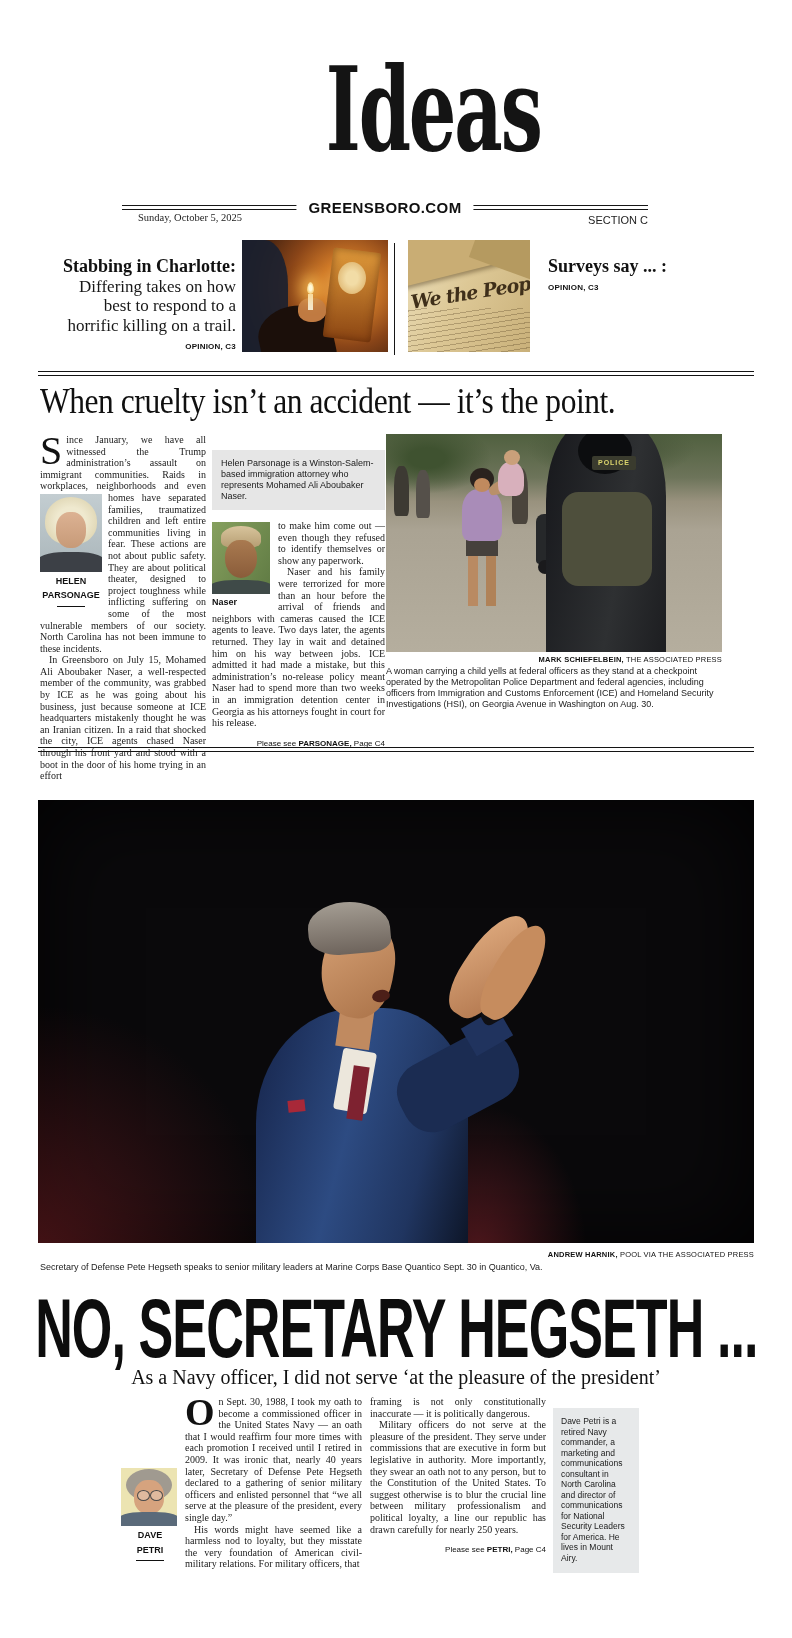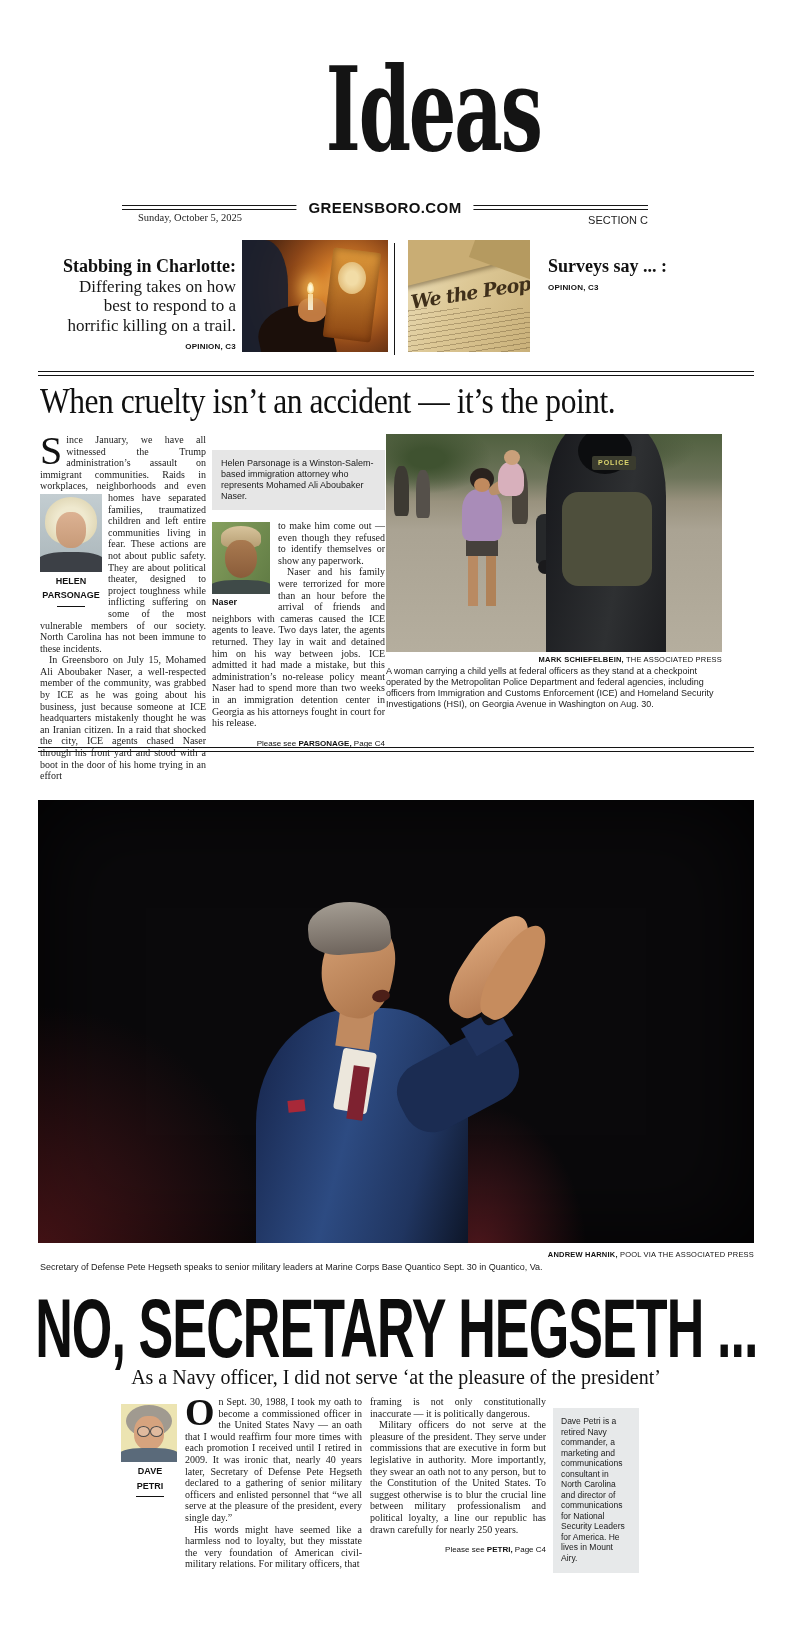--- a/index.html
+++ b/index.html
@@ -134,21 +134,21 @@
   .pd-hand1{left:428px;top:108px;width:48px;height:116px;background:linear-gradient(120deg,#e0ac80,#b2774e);border-radius:50% 50% 40% 40%;transform:rotate(34deg);}
   .pd-hand2{left:456px;top:120px;width:40px;height:104px;background:#c68c5e;border-radius:50% 50% 40% 40%;transform:rotate(30deg);}
   .creditD{top:1250px;left:418px;width:336px;}
   .captionD{top:1262px;left:40px;width:716px;}
 
   .headline2{top:1286px;left:0;width:100%;text-align:center;white-space:nowrap;}
   .headline2 span{display:inline-block;font-family:"Liberation Sans",sans-serif;font-weight:700;font-size:56px;line-height:1;
       letter-spacing:-1px;color:#0d0d0d;transform:scale(.93,1.5);transform-origin:center top;}
   .subhead2{top:1366px;left:0;width:100%;text-align:center;font-size:20px;color:#111;}
 
-  .mugfig-petri{top:1402px;left:121px;width:58px;}
+  .mugfig-petri{top:1466px;left:121px;width:58px;}
   .mug-petri{width:56px;height:58px;background:#ece4b2;}
   .pt-hair{left:5px;top:1px;width:46px;height:32px;background:#a09a90;border-radius:50%;}
   .pt-face{left:13px;top:12px;width:30px;height:34px;background:#d6a37e;border-radius:45%;}
   .pt-glass1{left:16px;top:22px;width:11px;height:9px;border:1px solid #4a4a4a;border-radius:50%;background:rgba(255,255,255,.25);}
   .pt-glass2{left:29px;top:22px;width:11px;height:9px;border:1px solid #4a4a4a;border-radius:50%;background:rgba(255,255,255,.25);}
   .pt-body{left:-4px;bottom:-6px;width:64px;height:20px;background:#5a6a7a;border-radius:40% 40% 0 0;}
 
   .col1b{top:1396px;left:185px;width:177px;}
   .col2b{top:1396px;left:370px;width:176px;}
   .sidebarbox{top:1408px;left:553px;width:86px;background:#e7e9ea;padding:8px 8px 10px 8px;box-sizing:border-box;

